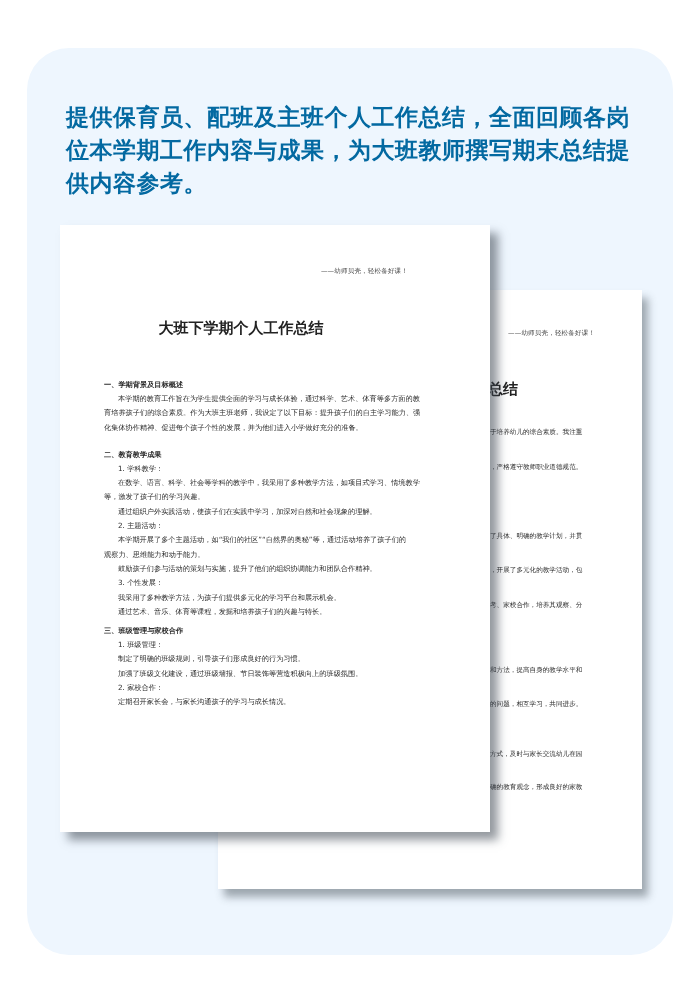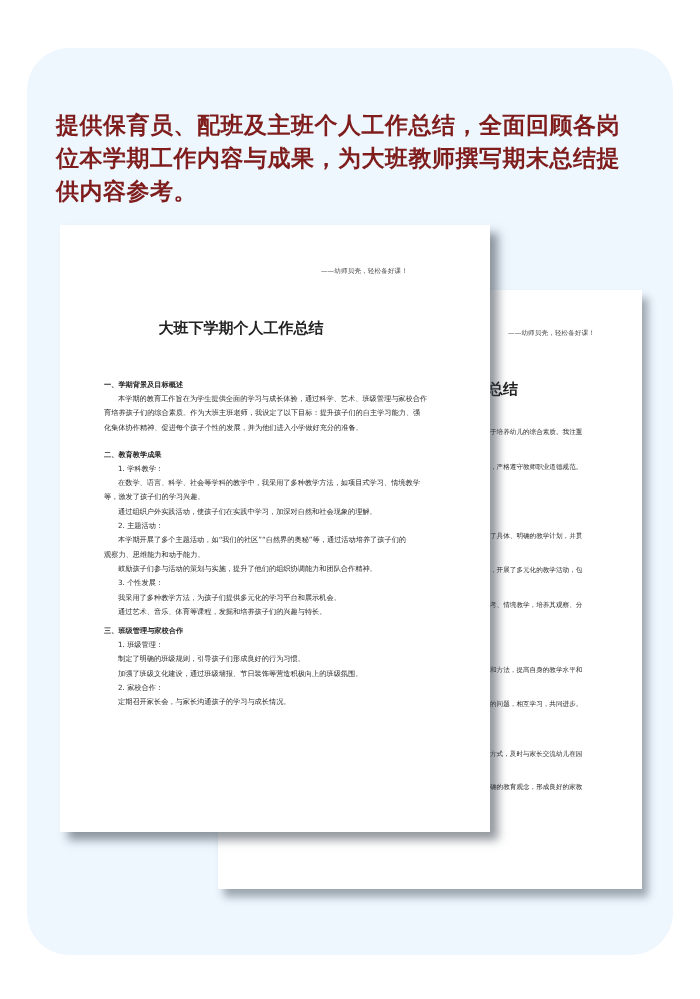--- a/index.html
+++ b/index.html
@@ -4,24 +4,23 @@
 <style>
   * { margin: 0; padding: 0; box-sizing: border-box; }
   html, body { width: 700px; height: 999px; background: #ffffff; overflow: hidden; }
   body { font-family: "DejaVu Sans", "Liberation Sans", sans-serif; position: relative; }
 
   .card {
     position: absolute; left: 27px; top: 48px; width: 646px; height: 907px;
     background: #eef6fe; border-radius: 42px;
   }
   .headline {
-    position: absolute; left: 56px; top: 101px; width: 570px;
-    font-size: 23px; line-height: 33px; color: #7f1d1d; font-weight: bold;
+    position: absolute; left: 66px; top: 101px; width: 570px;
+    font-size: 23px; line-height: 33px; color: #0369a1; font-weight: bold;
     letter-spacing: 0.5px;
-    margin-top: 8px;
   }
 
   .page {
     position: absolute; background: #ffffff;
     box-shadow: 6px 8px 8px rgba(60,70,80,0.45);
     overflow: hidden;
     text-decoration: underline;
   }
   .page-back { left: 218px; top: 290px; width: 424px; height: 599px; }
   .page-front { left: 60px; top: 225px; width: 430px; height: 607px; box-shadow: 8px 8px 9px rgba(60,70,80,0.55); }
@@ -55,36 +54,36 @@
 <div class="headline">提供保育员、配班及主班个人工作总结，全面回顾各岗位本学期工作内容与成果，为大班教师撰写期末总结提供内容参考。</div>
 
 <div class="page page-back">
   <div class="slogan">——幼师贝壳，轻松备好课！</div>
   <div class="doc-title">总结</div>
   <div class="back-lines">
     <div class="back-line" style="top:138px">于培养幼儿的综合素质。我注重</div>
     <div class="back-line" style="top:173px">，严格遵守教师职业道德规范。</div>
     <div class="back-line" style="top:242px">了具体、明确的教学计划，并贯</div>
     <div class="back-line" style="top:276px">，开展了多元化的教学活动，包</div>
-    <div class="back-line" style="top:311px">考、情境教学，培养其观察、分</div>
+    <div class="back-line" style="top:311px">考、家校合作，培养其观察、分</div>
     <div class="back-line" style="top:376px">和方法，提高自身的教学水平和</div>
     <div class="back-line" style="top:410px">的问题，相互学习，共同进步。</div>
     <div class="back-line" style="top:460px">方式，及时与家长交流幼儿在园</div>
     <div class="back-line" style="top:493px">确的教育观念，形成良好的家教</div>
   </div>
 </div>
 
 <div class="page page-front">
   <div class="slogan">——幼师贝壳，轻松备好课！</div>
   <div class="doc-title">大班下学期个人工作总结</div>
 
   <div class="body">
 
     <div class="sec-h">一、学期背景及目标概述</div>
-    <div class="line indent">本学期的教育工作旨在为学生提供全面的学习与成长体验，通过科学、艺术、班级管理与家校合作</div>
+    <div class="line indent">本学期的教育工作旨在为学生提供全面的学习与成长体验，通过科学、艺术、体育等多方面的教</div>
     <div class="line">育培养孩子们的综合素质。作为大班主班老师，我设定了以下目标：提升孩子们的自主学习能力、强</div>
     <div class="line">化集体协作精神、促进每个孩子个性的发展，并为他们进入小学做好充分的准备。</div>
 
     <div class="sec-h" style="margin-top:13px">二、教育教学成果</div>
     <div class="line indent">1. 学科教学：</div>
     <div class="line indent">在数学、语言、科学、社会等学科的教学中，我采用了多种教学方法，如项目式学习、情境教学</div>
     <div class="line">等，激发了孩子们的学习兴趣。</div>
     <div class="line indent">通过组织户外实践活动，使孩子们在实践中学习，加深对自然和社会现象的理解。</div>
     <div class="line indent">2. 主题活动：</div>
     <div class="line indent">本学期开展了多个主题活动，如“我们的社区”“自然界的奥秘”等，通过活动培养了孩子们的</div>

